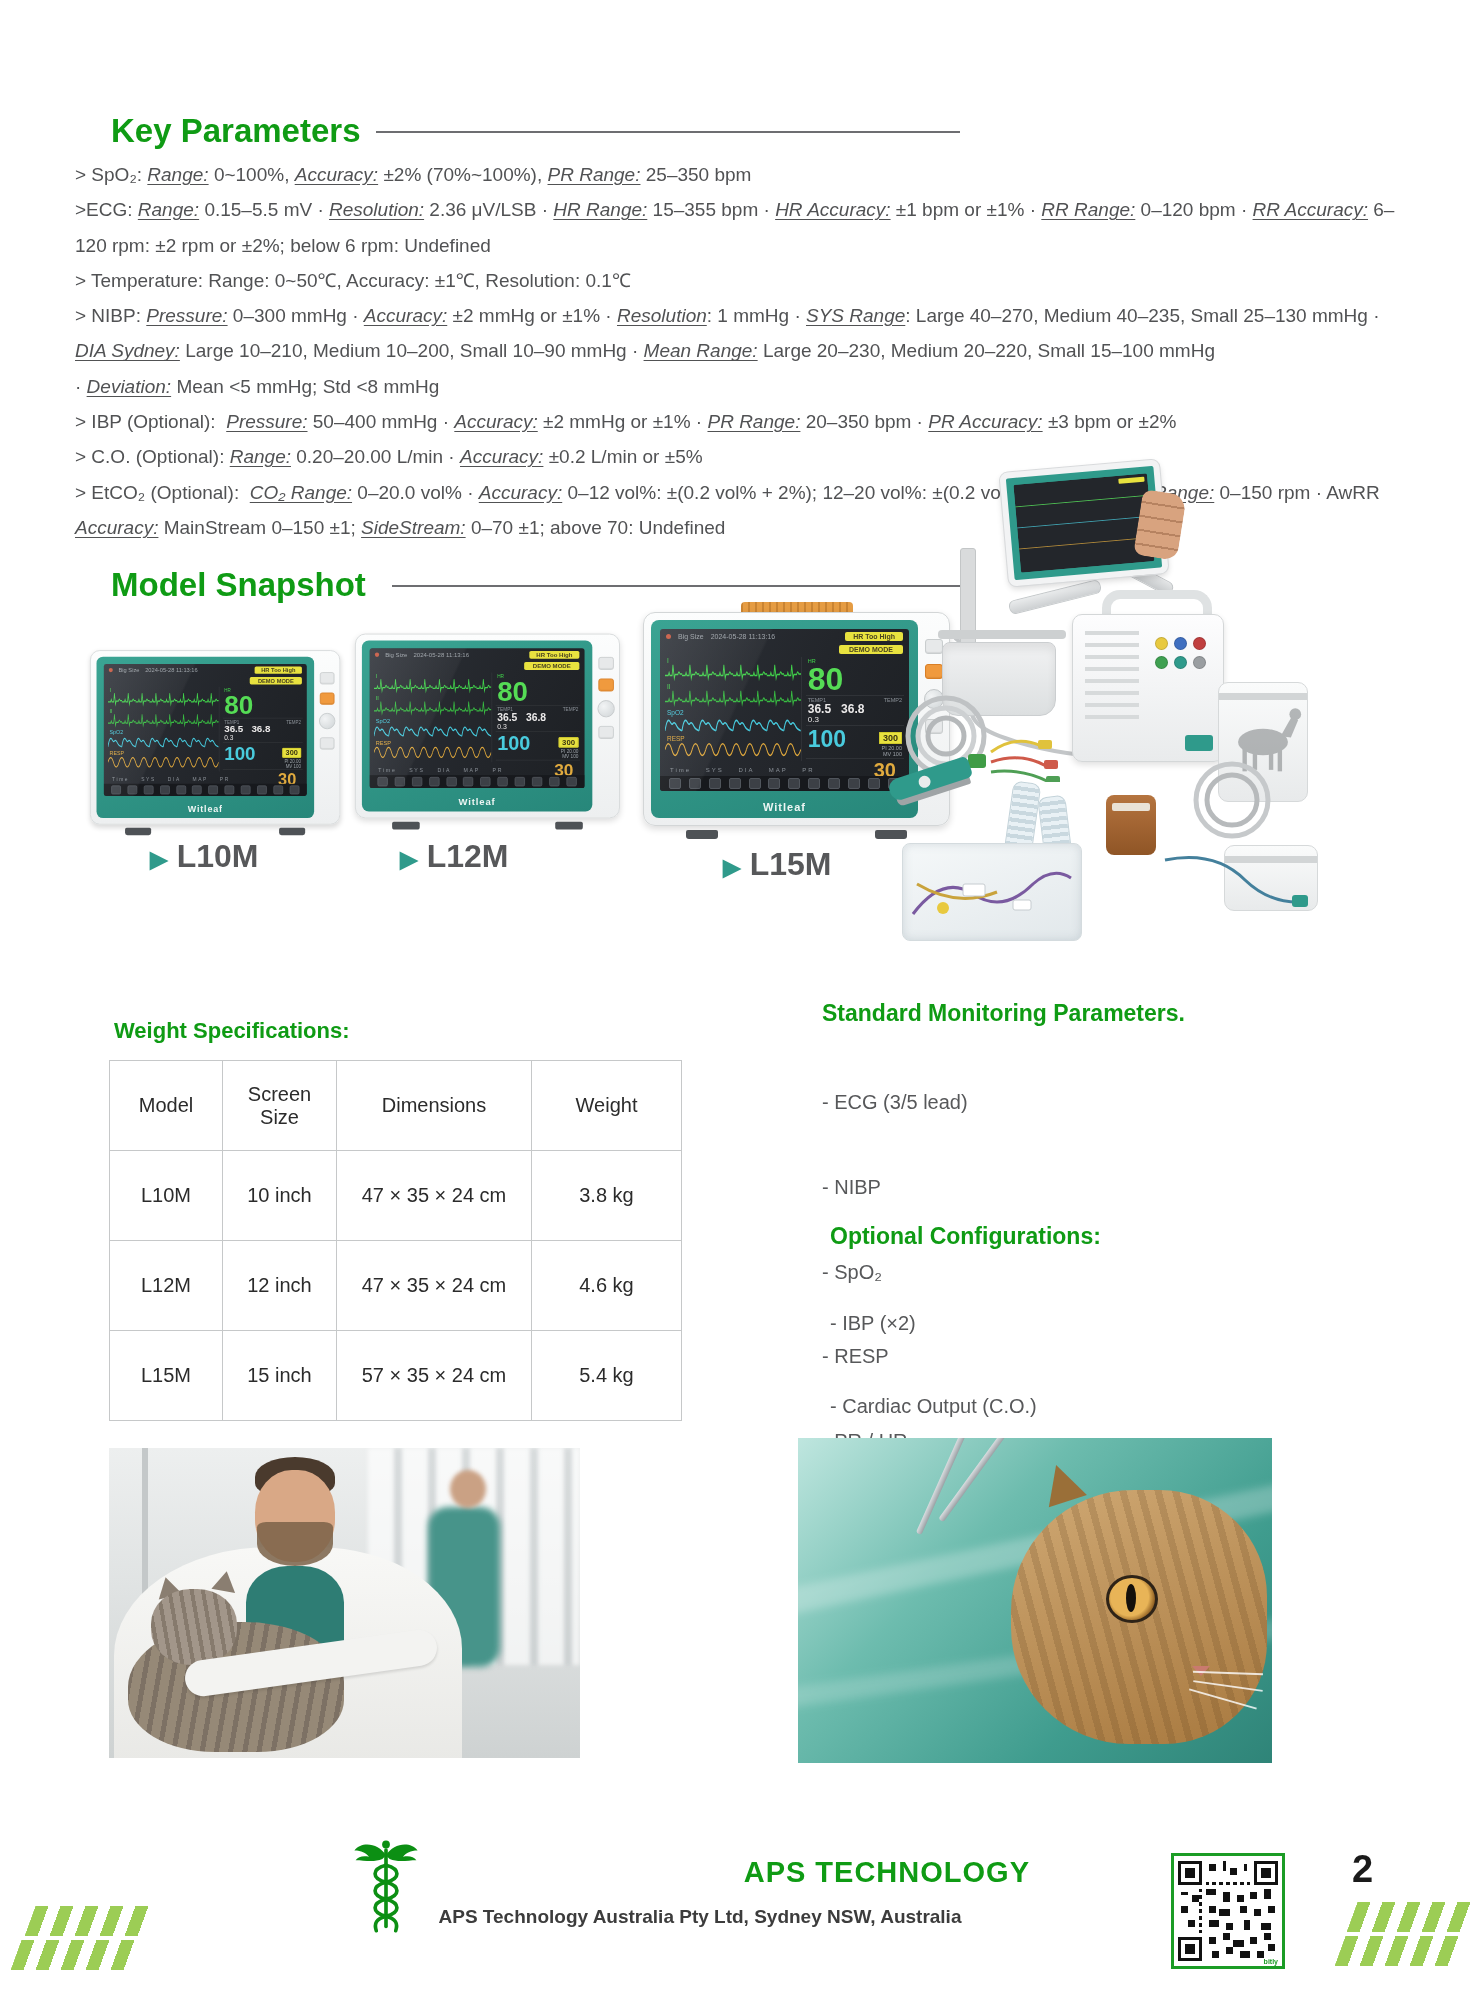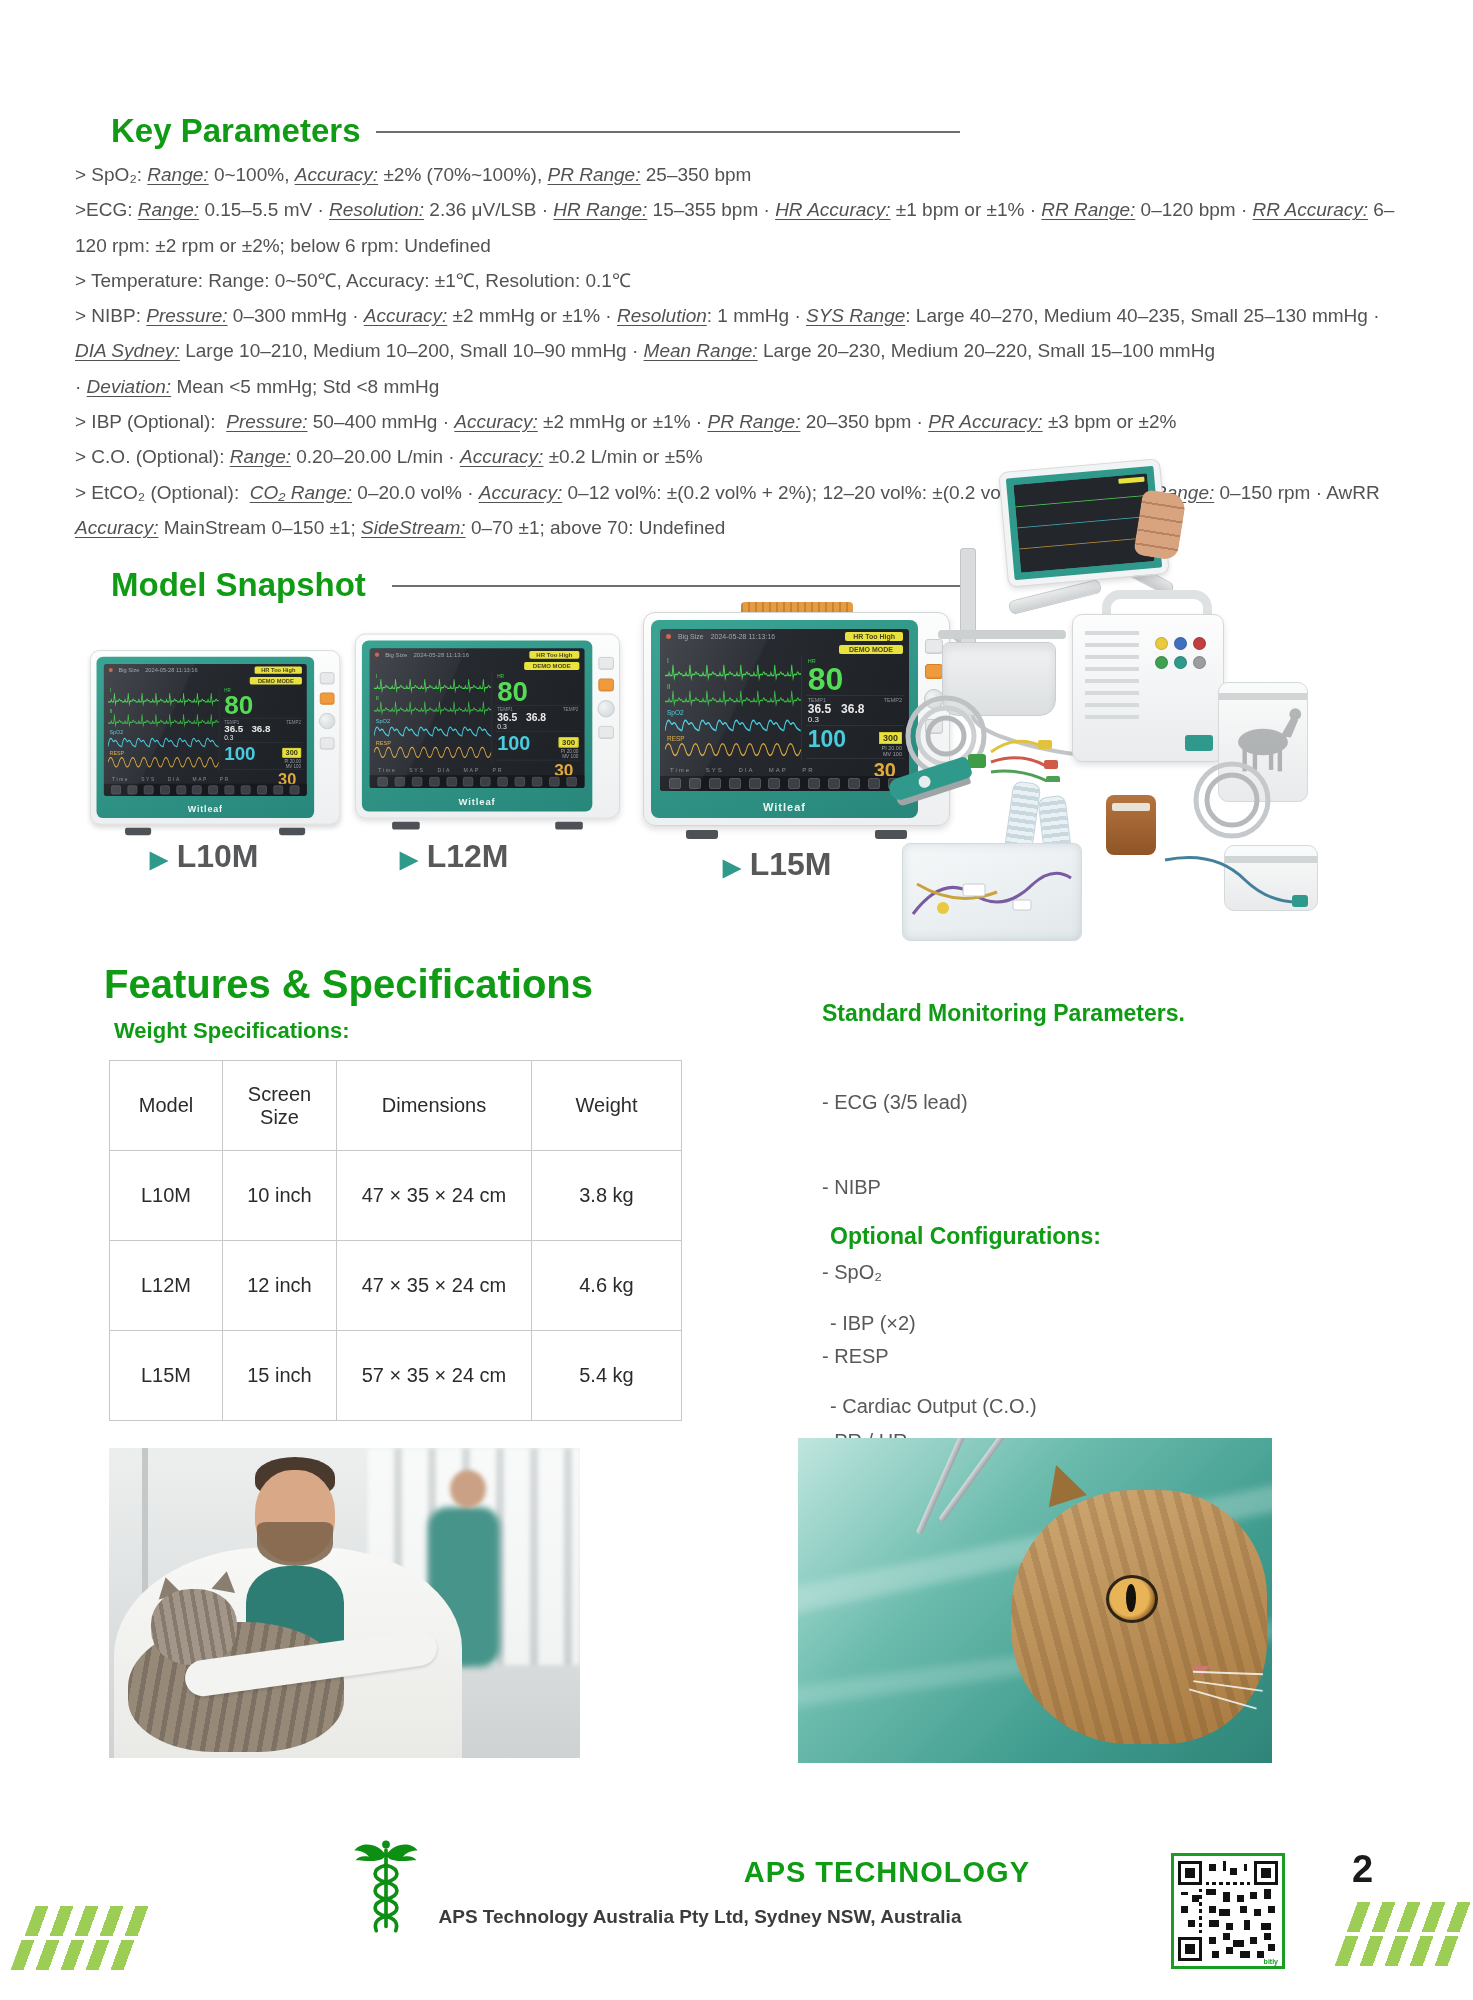--- a/index.html
+++ b/index.html
@@ -727,21 +727,20 @@
   <svg class="acc-svg" style="left:1182px; top:752px; width:100px; height:95px;" viewBox="0 0 100 95">
     <circle cx="50" cy="48" r="36" stroke="#c6c9cb" stroke-width="5" fill="none"></circle>
     <circle cx="50" cy="48" r="25" stroke="#b7babc" stroke-width="5" fill="none"></circle>
   </svg>
   <div class="acc-cuff cf2"></div>
   <svg class="acc-svg" style="left:1160px; top:845px; width:150px; height:70px;" viewBox="0 0 150 70">
     <path d="M5 15 q50 -10 80 20 q25 24 58 22" stroke="#44809c" stroke-width="3" fill="none"></path>
     <rect x="132" y="50" width="16" height="12" rx="3" fill="#2f9a8b"></rect>
   </svg>
 
-  <div class="h-green h1b" style="left:104px; top:962px;">Features &amp; Specifications</div>
   <div class="h-green h2" style="left:114px; top:1018px;">Weight Specifications:</div>
 
   <table class="spec-table">
     <tbody>
         <tr class="rh">
       <th class="c0">Model</th>
       <th class="c1">Screen Size</th>
       <th class="c2">Dimensions</th>
       <th class="c3">Weight</th>
     </tr>

